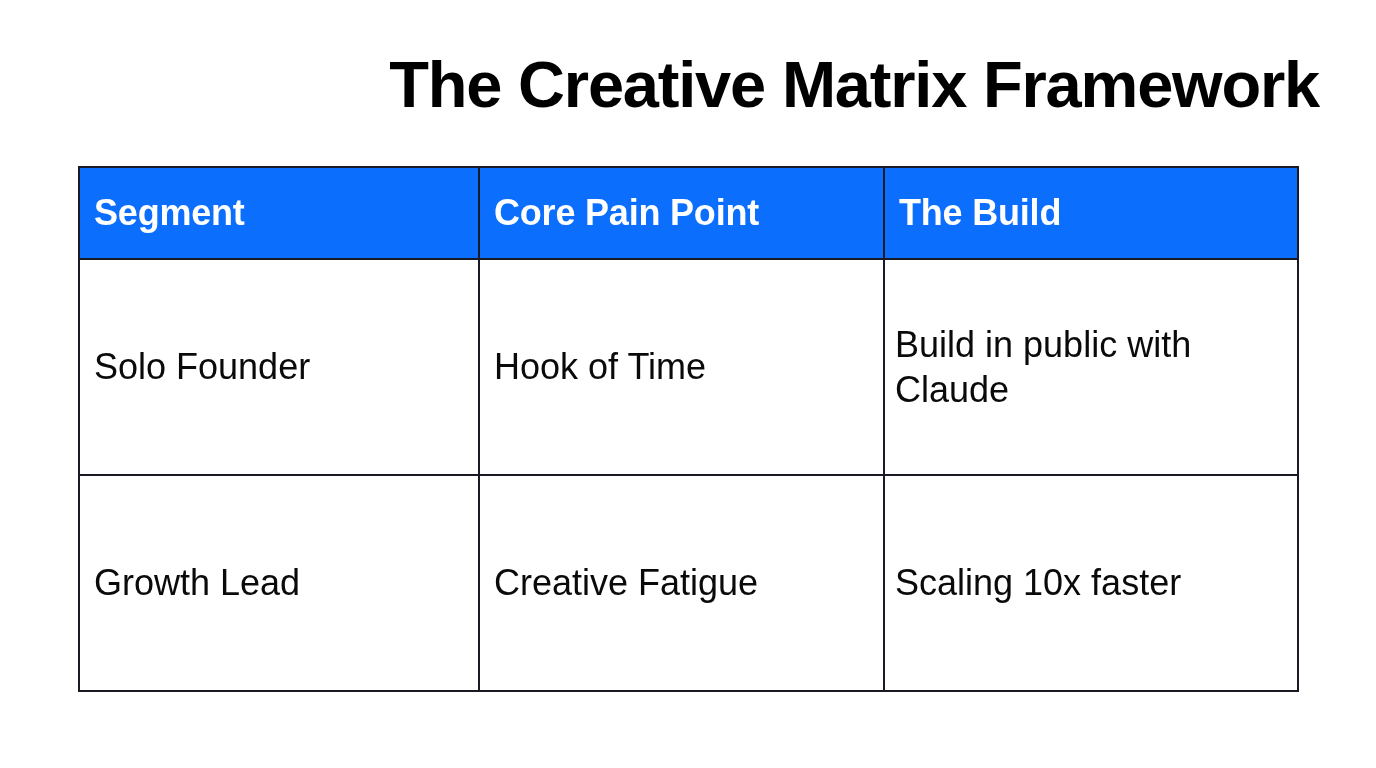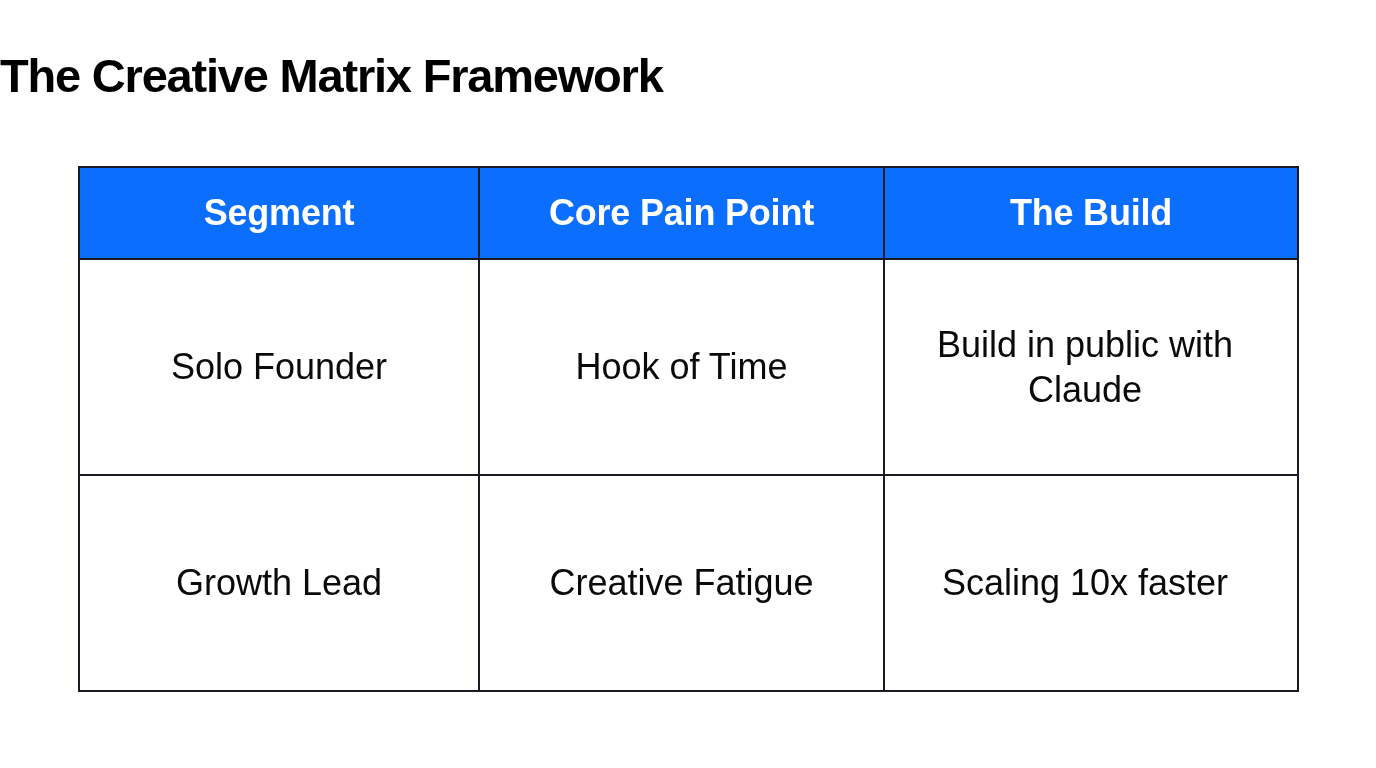--- a/index.html
+++ b/index.html
@@ -20,23 +20,23 @@
     height: 768px;
     background: #ffffff;
     box-sizing: border-box;
   }
 
   .slide-title {
     position: absolute;
     left: 0;
     top: 52px;
     width: 1319px;
-    text-align: left;
+    text-align: right;
     font-family: "Liberation Sans", sans-serif;
-    font-size: 47px;
+    font-size: 65px;
     font-weight: bold;
     letter-spacing: -1.2px;
     color: #000000;
     line-height: 1.02;
     white-space: nowrap;
   }
 
   .matrix-wrap {
     position: absolute;
     left: 78px;
@@ -53,21 +53,21 @@
     background: #ffffff;
   }
 
   table.matrix col.c1 { width: 400px; }
   table.matrix col.c2 { width: 405px; }
   table.matrix col.c3 { width: 414px; }
 
   table.matrix th,
   table.matrix td {
     border: 2px solid #191a24;
-    text-align: center;
+    text-align: left;
     vertical-align: middle;
     padding: 4px 14px;
     box-sizing: border-box;
   }
 
   table.matrix thead th {
     height: 92px;
     background: #0b6efd;
     color: #ffffff;
     font-size: 36px;

